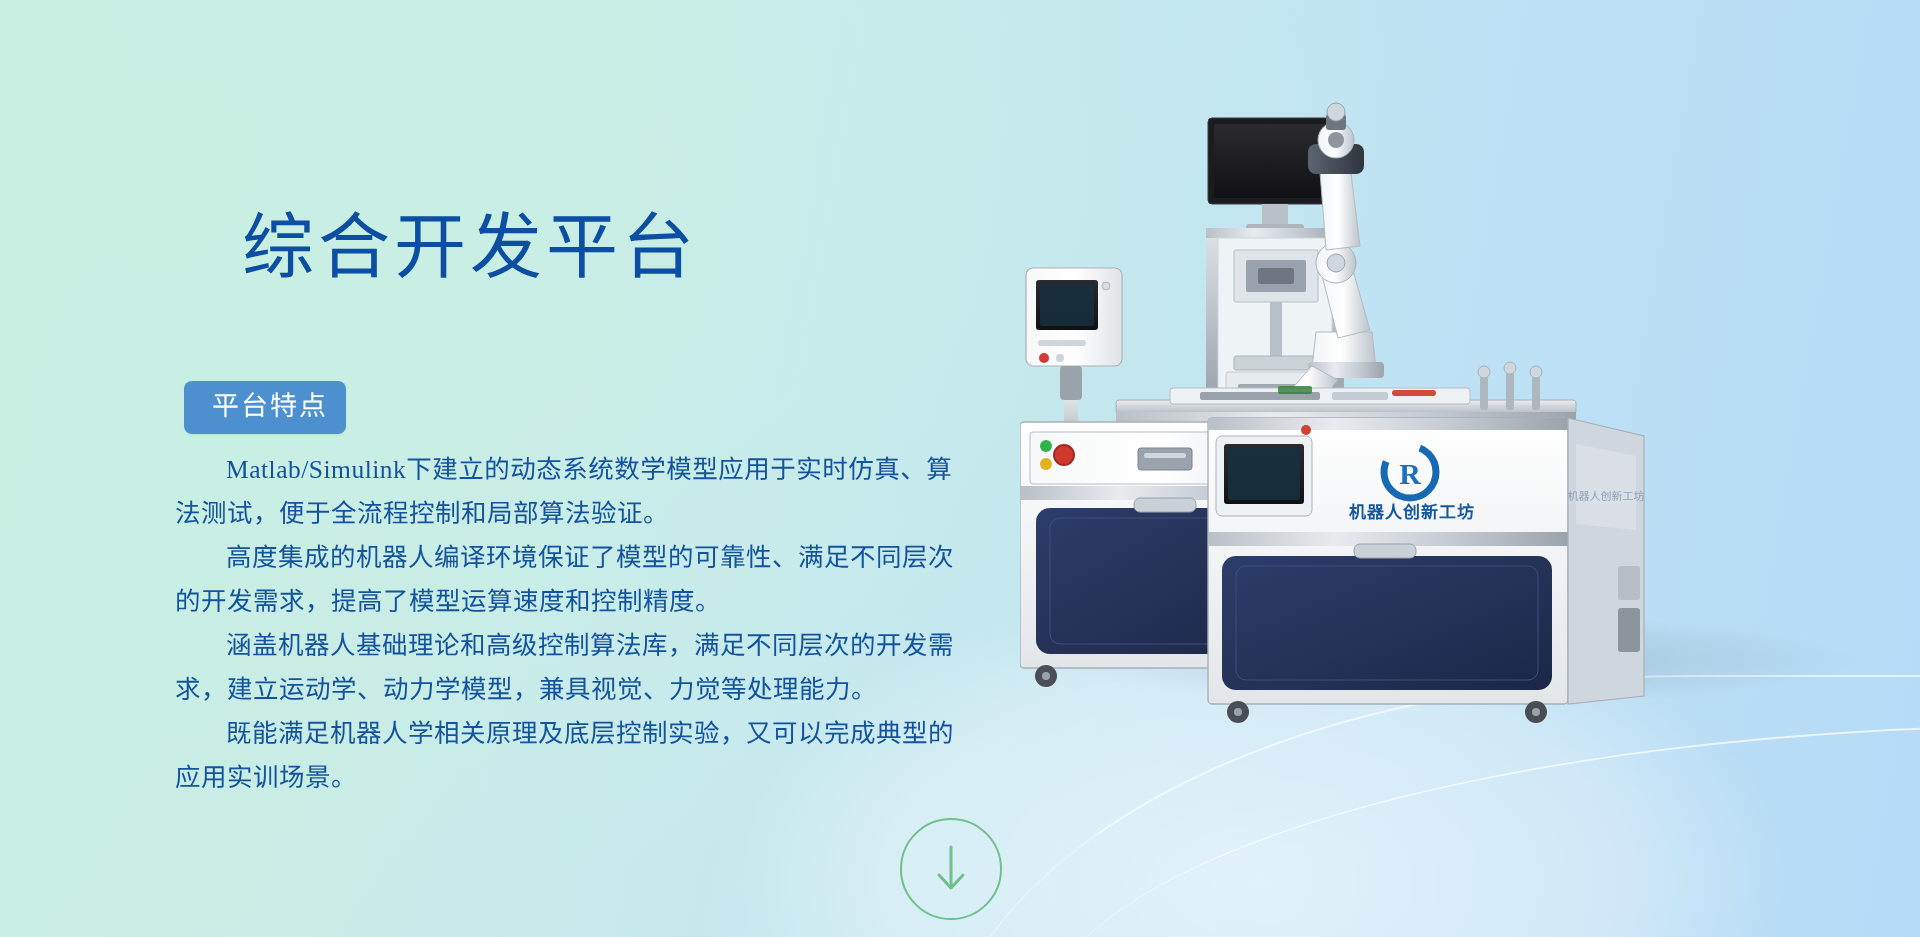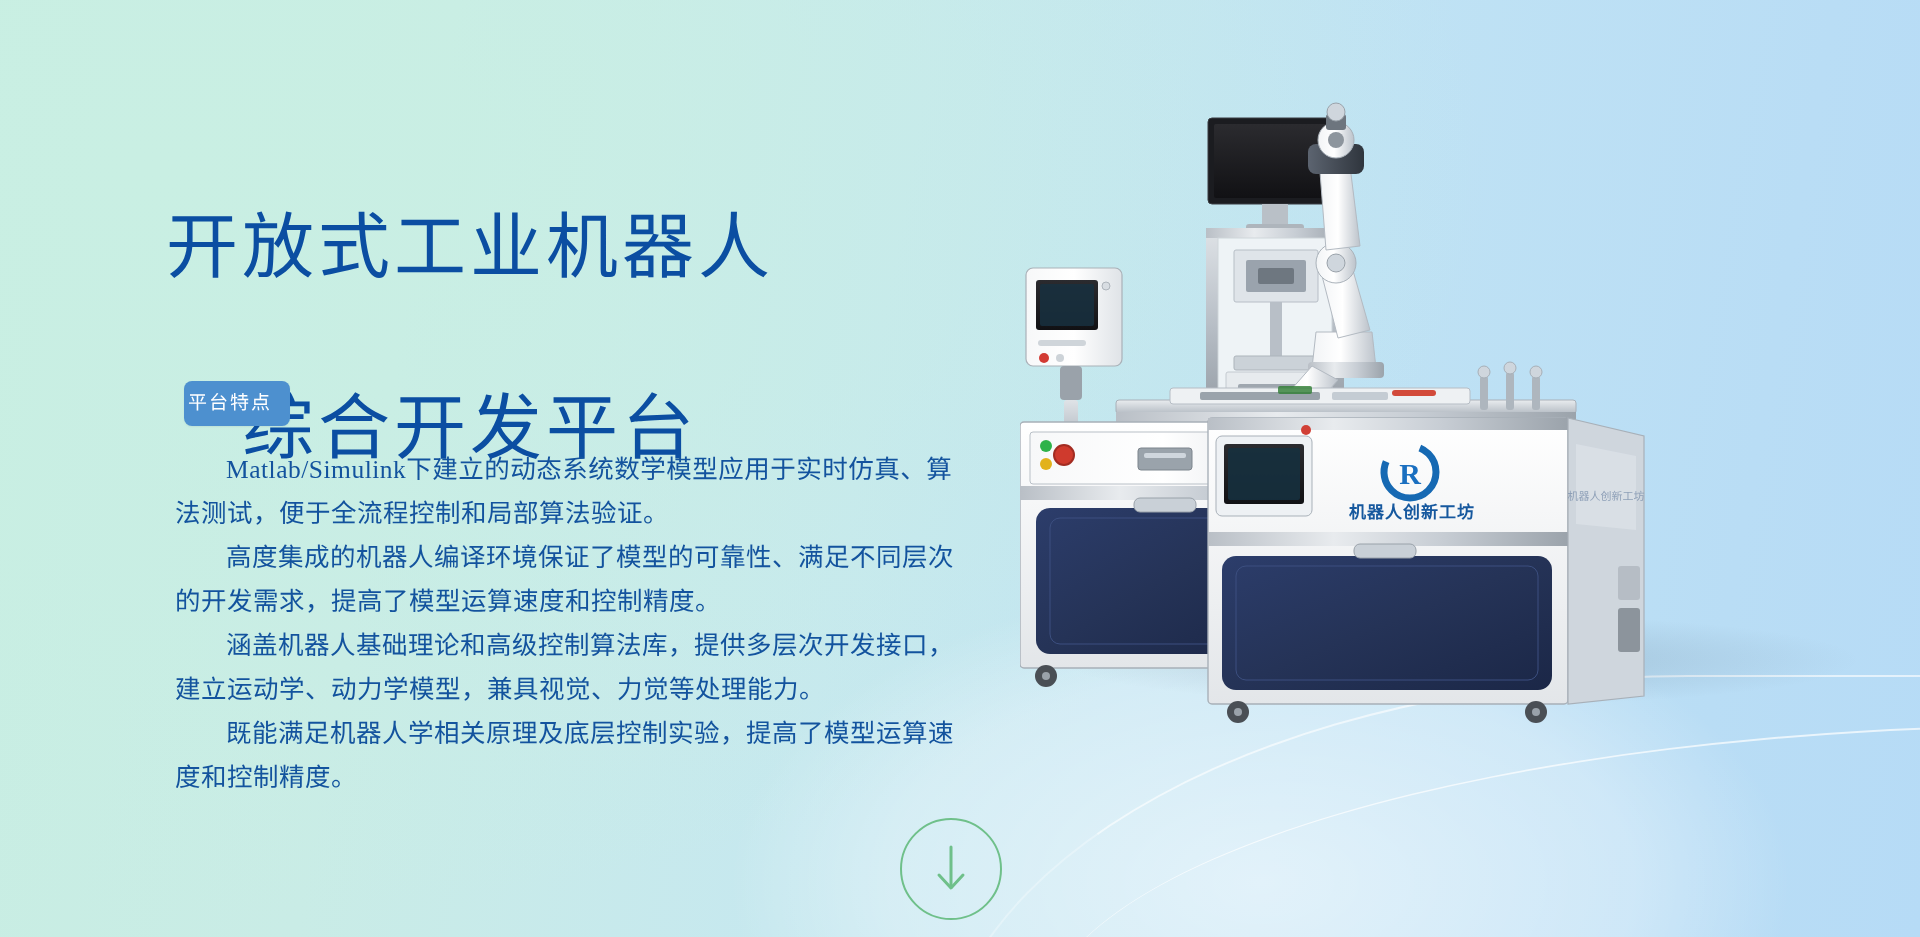--- a/index.html
+++ b/index.html
@@ -48,22 +48,22 @@
     letter-spacing:4px;
     font-family:"Liberation Serif","DejaVu Serif",serif;
     white-space:pre-line;
   }
   .headline .l1{display:block;}
   .headline .l2{display:block;}
 
   .badge{
     position:absolute;left:184px;top:381px;
     background:#4d90cf;color:#ffffff;
-    font-size:19px;line-height:1;
-    padding:12px 18px 14px 4px;
+    font-size:27px;line-height:1;
+    padding:12px 18px 14px 28px;
     border-radius:8px;
     letter-spacing:2px;
     font-family:"Liberation Serif","DejaVu Serif",serif;
     box-shadow:0 1px 2px rgba(0,0,0,.06);
   }
 
   .body-copy{
     position:absolute;left:175px;top:448px;width:800px;
     color:#13539e;
     font-size:25.5px;
@@ -90,31 +90,30 @@
 
 <div class="stage">
 
   <div class="swoosh"></div>
   <div class="swoosh2"></div>
   <div class="swoosh3"></div>
 
   <div class="content">
 
     <div class="headline">
-      <span class="l1">开放式工业机器人</span>
       <span class="l2">综合开发平台</span>
     </div>
 
     <div class="badge">平台特点</div>
 
     <div class="body-copy">
       <p>Matlab/Simulink下建立的动态系统数学模型应用于实时仿真、算法测试，便于全流程控制和局部算法验证。</p>
       <p>高度集成的机器人编译环境保证了模型的可靠性、满足不同层次的开发需求，提高了模型运算速度和控制精度。</p>
-      <p>涵盖机器人基础理论和高级控制算法库，提供多层次开发接口，建立运动学、动力学模型，兼具视觉、力觉等处理能力。</p>
-      <p>既能满足机器人学相关原理及底层控制实验，提高了模型运算速度和控制精度。</p>
+      <p>涵盖机器人基础理论和高级控制算法库，满足不同层次的开发需求，建立运动学、动力学模型，兼具视觉、力觉等处理能力。</p>
+      <p>既能满足机器人学相关原理及底层控制实验，又可以完成典型的应用实训场景。</p>
     </div>
 
     <div class="scrolldown">
       <svg width="40" height="56" viewBox="0 0 40 56">
         <line x1="20" y1="6" x2="20" y2="46" stroke="#6fc08a" stroke-width="3" stroke-linecap="round"></line>
         <polyline points="8,34 20,47 32,34" fill="none" stroke="#6fc08a" stroke-width="3" stroke-linecap="round" stroke-linejoin="round"></polyline>
       </svg>
     </div>
 
   </div>

